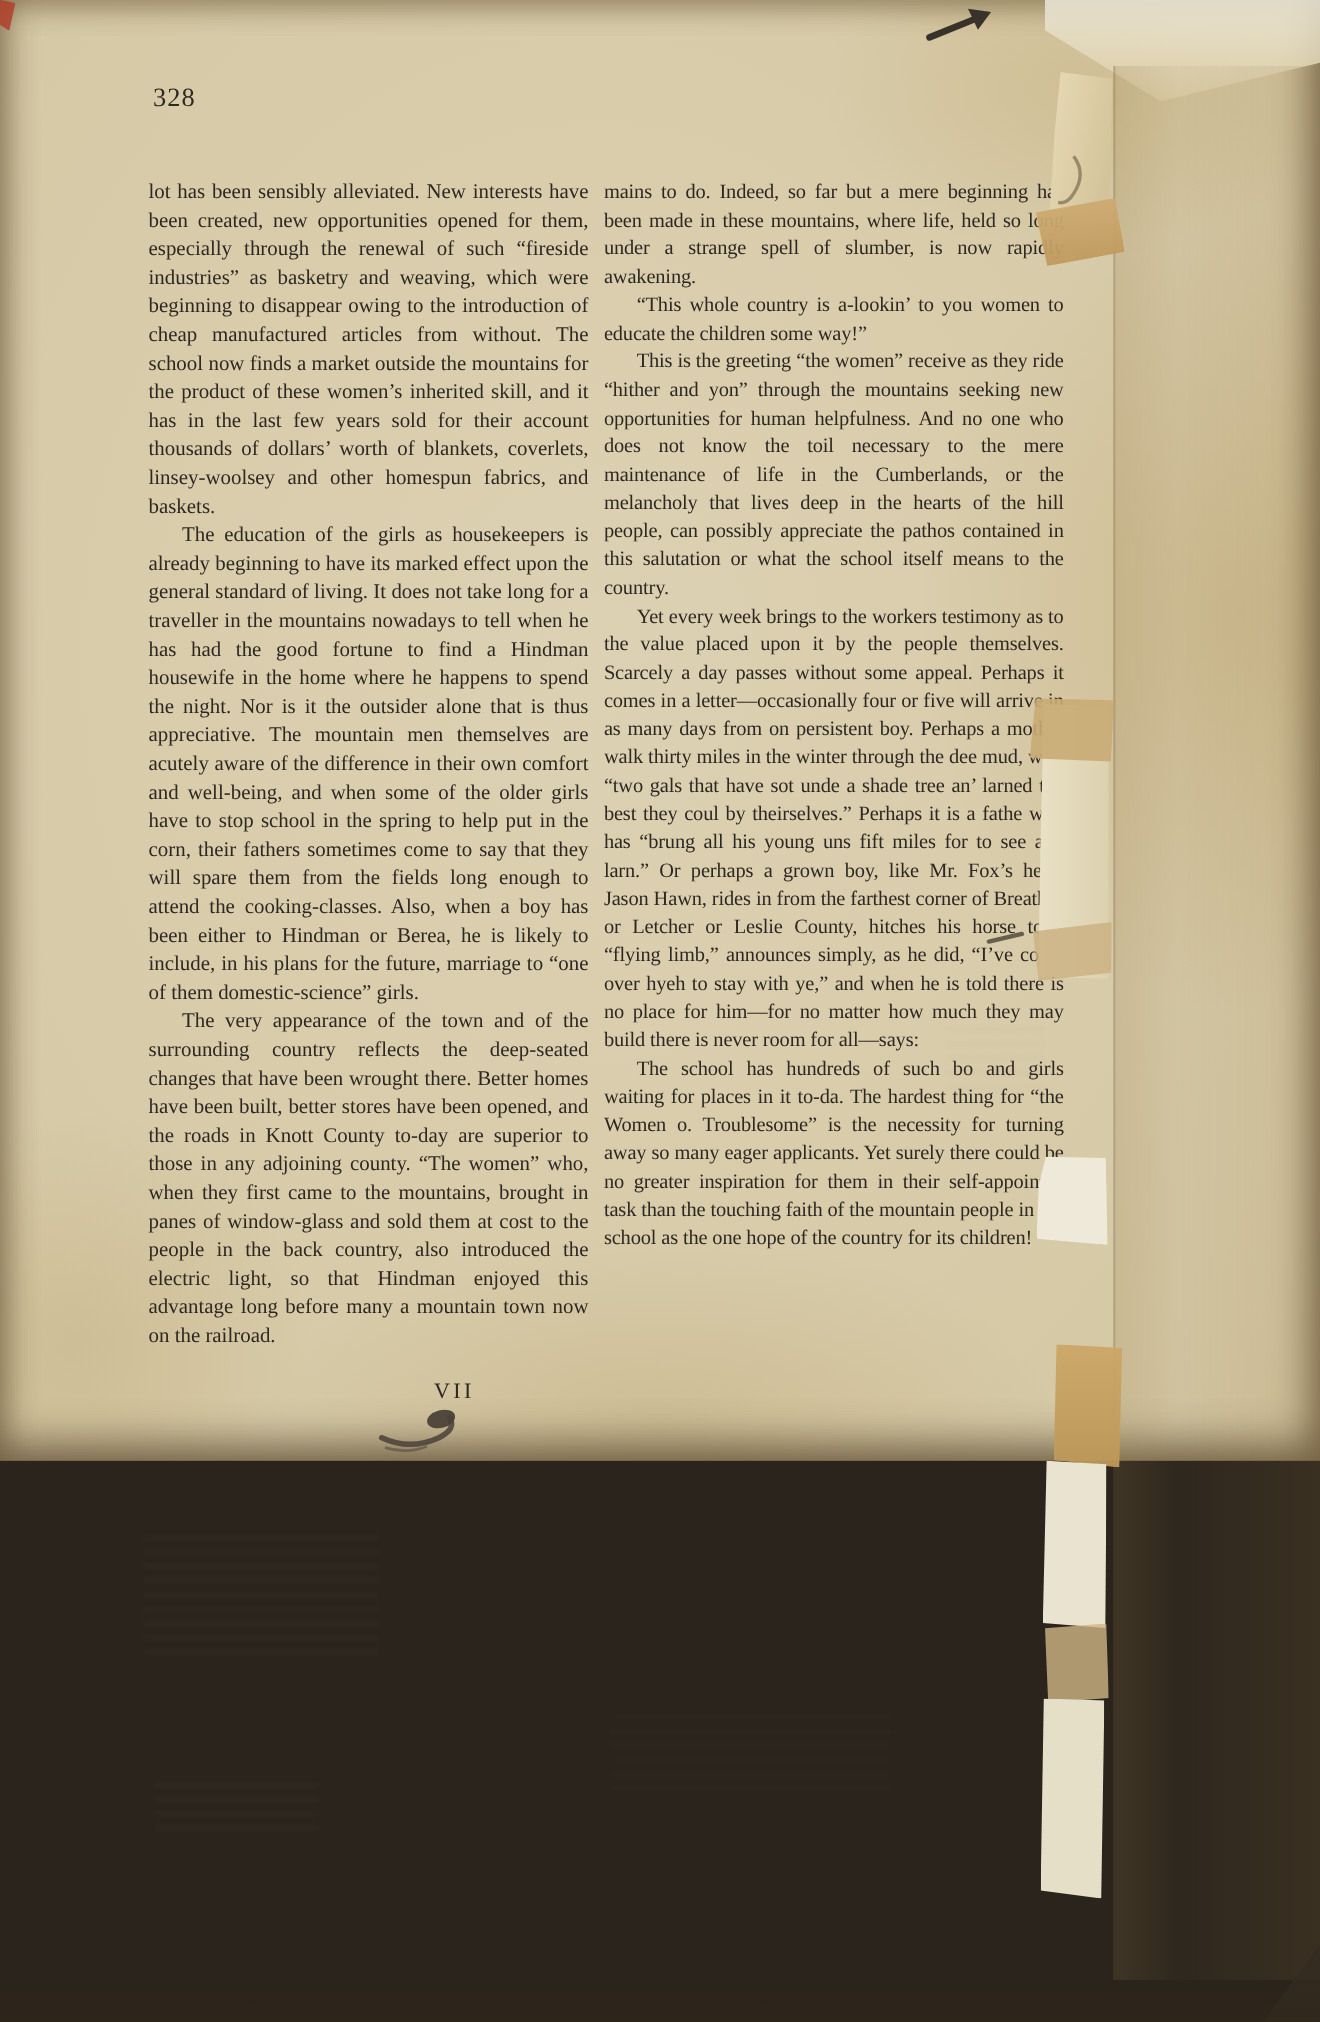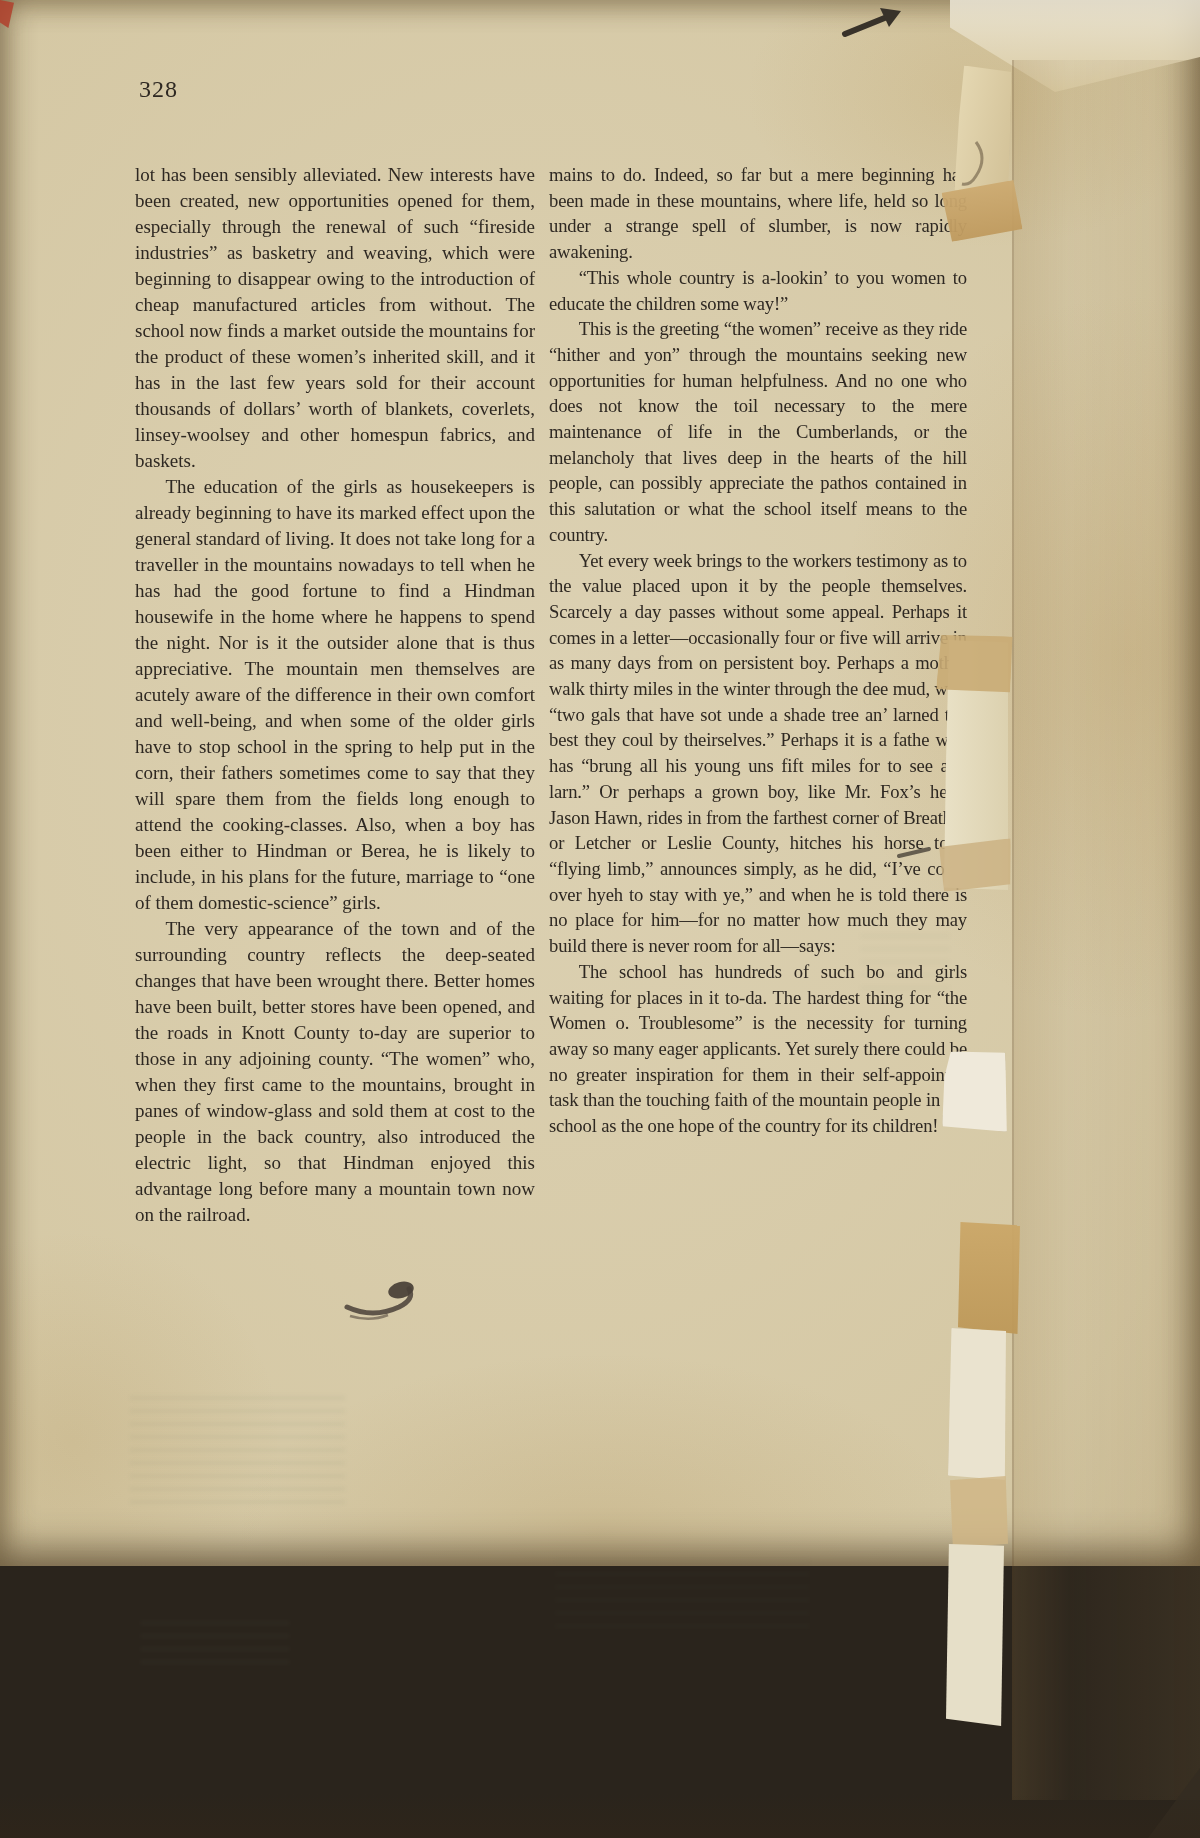--- a/index.html
+++ b/index.html
@@ -4,21 +4,21 @@
 <style>
   html, body { margin: 0; padding: 0; }
   body {
     width: 1200px; height: 1838px;
     background: #2a241c;
     overflow: hidden;
     font-family: "Liberation Serif", "DejaVu Serif", serif;
   }
   .page {
     position: relative;
-    width: 1200px; height: 1566px;
+    width: 1200px; height: 1328px;
     background:
       radial-gradient(ellipse 340px 220px at 82% 6%, rgba(180,145,75,.20), transparent 70%),
       radial-gradient(ellipse 420px 520px at 94% 42%, rgba(175,135,65,.22), transparent 70%),
       radial-gradient(ellipse 520px 260px at 50% 98%, rgba(160,125,60,.18), transparent 70%),
       radial-gradient(ellipse 300px 300px at 6% 92%, rgba(160,125,60,.15), transparent 70%),
       radial-gradient(ellipse 1400px 1700px at 45% 45%, #dcd1b3 0%, #d5c8a4 55%, #c8b991 85%, #b5a57c 100%);
     box-shadow:
       inset 0 -20px 34px rgba(60,45,25,.45),
       inset -16px 0 30px rgba(90,70,40,.35),
       inset 0 12px 20px rgba(120,100,60,.22),
@@ -170,20 +170,21 @@
     <div class="page-number">328</div>
   </div>
 
   <div class="columns">
     <section class="col col-left">
       <div>
           <p class="para">lot has been sensibly alleviated.  New interests have been created, new opportunities opened for them, especially through the renewal of such “fireside industries” as basketry and weaving, which were beginning to disappear owing to the introduction of cheap manufactured articles from without.  The school now finds a market outside the mountains for the product of these women’s inherited skill, and it has in the last few years sold for their account thousands of dollars’ worth of blankets, coverlets, linsey-woolsey and other homespun fabrics, and baskets.</p>
           <p class="para indent">The education of the girls as housekeepers is already beginning to have its marked effect upon the general standard of living.  It does not take long for a traveller in the mountains nowadays to tell when he has had the good fortune to find a Hindman housewife in the home where he happens to spend the night. Nor is it the outsider alone that is thus appreciative.  The mountain men themselves are acutely aware of the difference in their own comfort and well-being, and when some of the older girls have to stop school in the spring to help put in the corn, their fathers sometimes come to say that they will spare them from the fields long enough to attend the cooking-classes. Also, when a boy has been either to Hindman or Berea, he is likely to include, in his plans for the future, marriage to “one of them domestic-science” girls.</p>
           <p class="para indent">The very appearance of the town and of the surrounding country reflects the deep-seated changes that have been wrought there.  Better homes have been built, better stores have been opened, and the roads in Knott County to-day are superior to those in any adjoining county. “The women” who, when they first came to the mountains, brought in panes of window-glass and sold them at cost to the people in the back country, also introduced the electric light, so that Hindman enjoyed this advantage long before many a mountain town now on the railroad.</p>
         </div>
+      <h2 class="section-heading">VII</h2>
     </section>
     <section class="col col-right">
       <div>
           <p class="para">mains to do.  Indeed, so far but a mere beginning has been made in these mountains, where life, held so long under a strange spell of slumber, is now rapidly awakening.</p>
           <p class="para indent">“This whole country is a-lookin’ to you women to educate the children some way!”</p>
           <p class="para indent">This is the greeting “the women” receive as they ride “hither and yon” through the mountains seeking new opportunities for human helpfulness.  And no one who does not know the toil necessary to the mere maintenance of life in the Cumberlands, or the melancholy that lives deep in the hearts of the hill people, can possibly appreciate the pathos contained in this salutation or what the school itself means to the country.</p>
           <p class="para indent">Yet every week brings to the workers testimony as to the value placed upon it by the people themselves.  Scarcely a day passes without some appeal.  Perhaps it comes in a letter—occasionally four or five will arrive in as many days from on persistent boy.  Perhaps a mother walk thirty miles in the winter through the dee mud, with “two gals that have sot unde a shade tree an’ larned the best they coul by theirselves.”  Perhaps it is a fathe who has “brung all his young uns fift miles for to see and larn.”  Or perhaps a grown boy, like Mr. Fox’s hero, Jason Hawn, rides in from the farthest corner of Breathitt or Letcher or Leslie County, hitches his horse to a “flying limb,” announces simply, as he did, “I’ve come over hyeh to stay with ye,” and when he is told there is no place for him—for no matter how much they may build there is never room for all—says:</p>
           <p class="para indent">The school has hundreds of such bo and girls waiting for places in it to-da. The hardest thing for “the Women o. Troublesome” is the necessity for turning away so many eager applicants.  Yet surely there could be no greater inspiration for them in their self-appointed task than the touching faith of the mountain people in the school as the one hope of the country for its children!</p>
         </div>
     </section>

